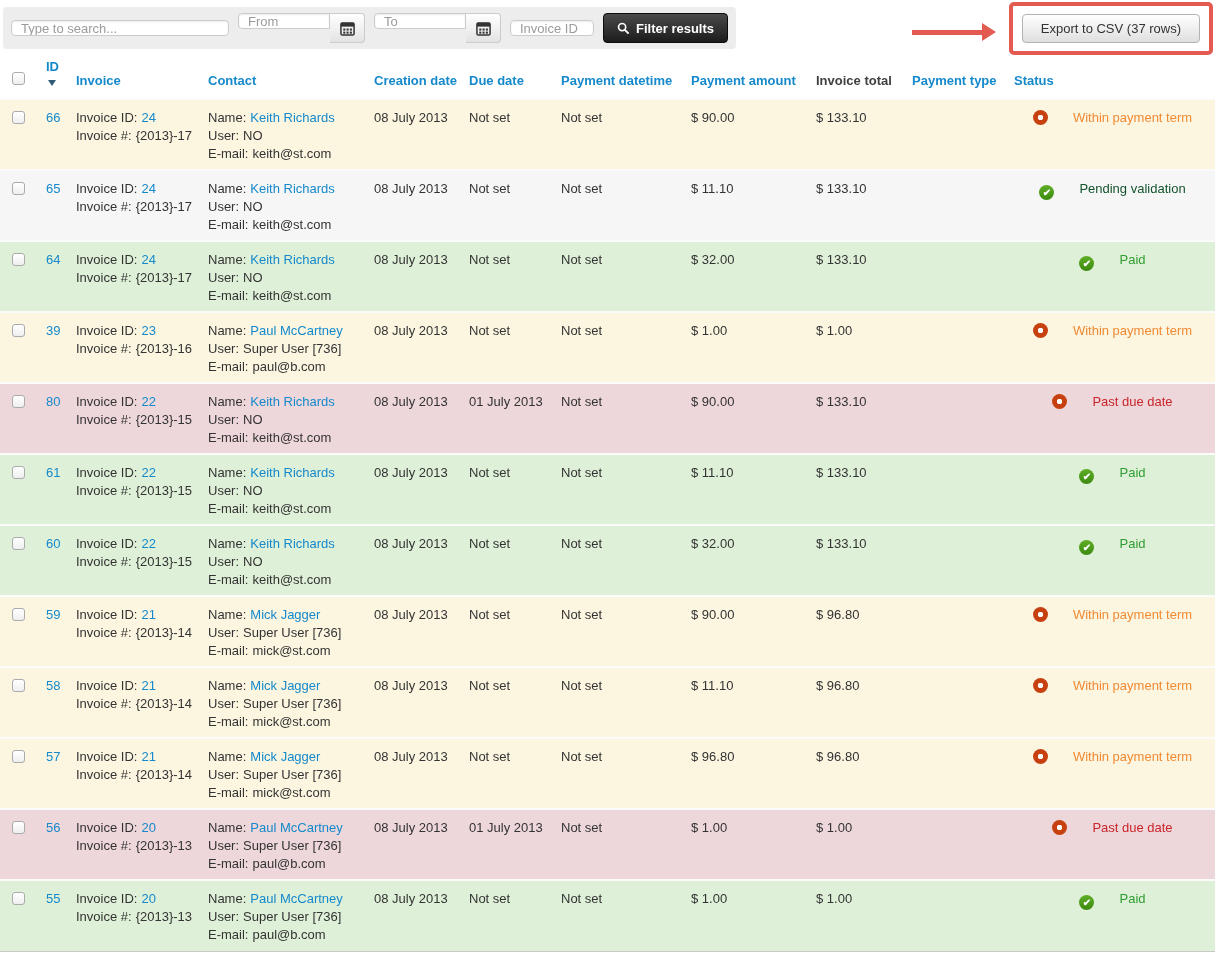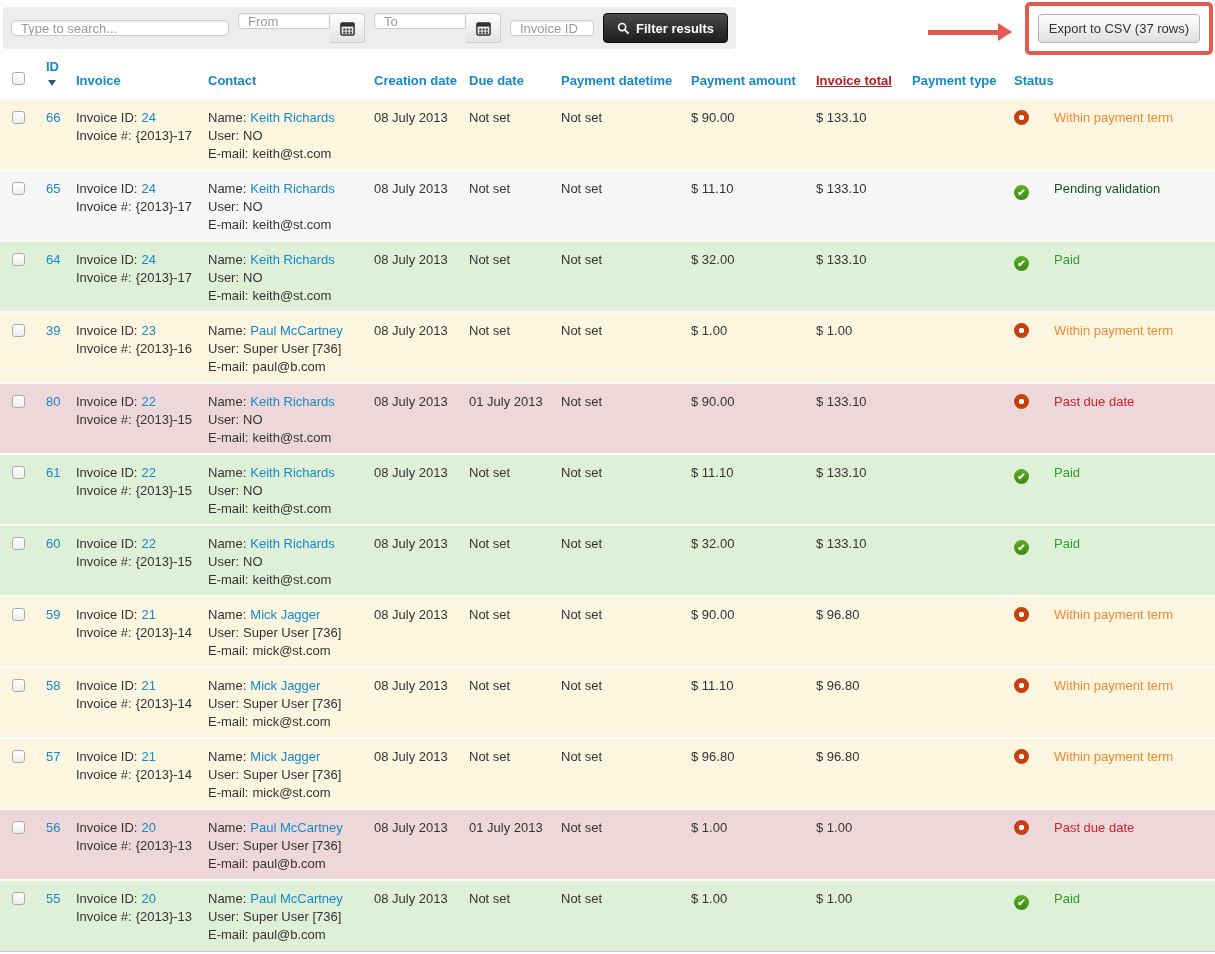--- a/index.html
+++ b/index.html
@@ -42,47 +42,47 @@
     height:30px; padding:6px 13px; display:flex; align-items:center; gap:6px;
     background:linear-gradient(#4a4a4a,#1c1c1c); border:1px solid #0c0c0c; border-radius:4px;
     color:#fff; font-weight:bold; font-size:13px; cursor:pointer;
   }
 
   .annot-arrow { margin-left:auto; margin-top:21px; margin-right:13px; display:flex; align-items:center; }
   .annot-arrow .line { width:70px; height:5px; background:#e25a50; }
   .annot-arrow .head { width:0; height:0; border-top:9px solid transparent; border-bottom:9px solid transparent; border-left:14px solid #e25a50; }
   .export-wrap { border:4px solid #e25a50; border-radius:5px; padding:8px 9px; background:#fff; }
   .export-btn {
-    height:29px; padding:0 10px; font:13px "Liberation Sans", sans-serif; color:#333;
+    height:29px; padding:0 18px; font:13px "Liberation Sans", sans-serif; color:#333;
     background:linear-gradient(#ffffff,#dfdfdf); border:1px solid #b3b3b3; border-radius:4px; cursor:pointer;
   }
 
   
   table { width:1215px; border-collapse:collapse; table-layout:fixed; border-bottom:1px solid #c9c9c9; }
   thead th {
     vertical-align:bottom; text-align:left; font-weight:bold; font-size:13px;
     color:#1589cb; padding:5px 4px 10px 0; background:#fff; height:44px;
   }
-  thead th.plain-hdr { color:#b91c1c;text-decoration:underline; }
+  thead th.plain-hdr { color:#404040; }
   th.c-check, td.c-check { padding-left:12px; }
   th.c-id, td.c-id { padding-left:8px; }
   .sort-caret { width:0; height:0; border-left:4px solid transparent; border-right:4px solid transparent; border-top:6px solid #2f5a78; margin:6px 0 2px 2px; }
   tbody tr { height:71px; border-top:2px solid #fbfbfb;margin-left:40px; }
   tbody td { vertical-align:top; padding:9px 4px 0 0; line-height:18px; font-size:13px; color:#333; }
   .row-warning { background:#fcf6e1; }
   .row-plain   { background:#f6f6f6; }
   .row-success { background:#dff0d8; }
   .row-danger  { background:#eed7da; }
   .lnk { color:#1589cb; text-decoration:none; cursor:pointer; }
   .cell-label { padding-right:4px; }
   input[type="checkbox"] {
     appearance:none; -webkit-appearance:none; width:13px; height:13px; margin:2px 0 0 0;
     border:1px solid #ababab; border-radius:3px; background:linear-gradient(#fff,#efefef); cursor:pointer;
   }
-  .status-cell { white-space:nowrap; }
+  .status-cell { white-space:nowrap;text-align:center; }
   .status-icon { display:inline-block; width:15px; height:15px; border-radius:50%; vertical-align:-3px; }
   .icon-unpaid { background:radial-gradient(circle at 50% 50%, #fff 0 2.5px, #c6410f 3px); }
   .icon-paid   { background:linear-gradient(#5fae25,#3c8a10); color:#fff; text-align:center; font-size:10px; line-height:15px; font-weight:bold; }
   .icon-paid::after { content:"\2714"; }
   .status-text { margin-left:25px; }
   .st-warning { color:#f08a33; }
   .st-muted   { color:#14532d; }
   .st-success { color:#2f9e32; }
   .st-danger  { color:#c9252b; }
 </style>

